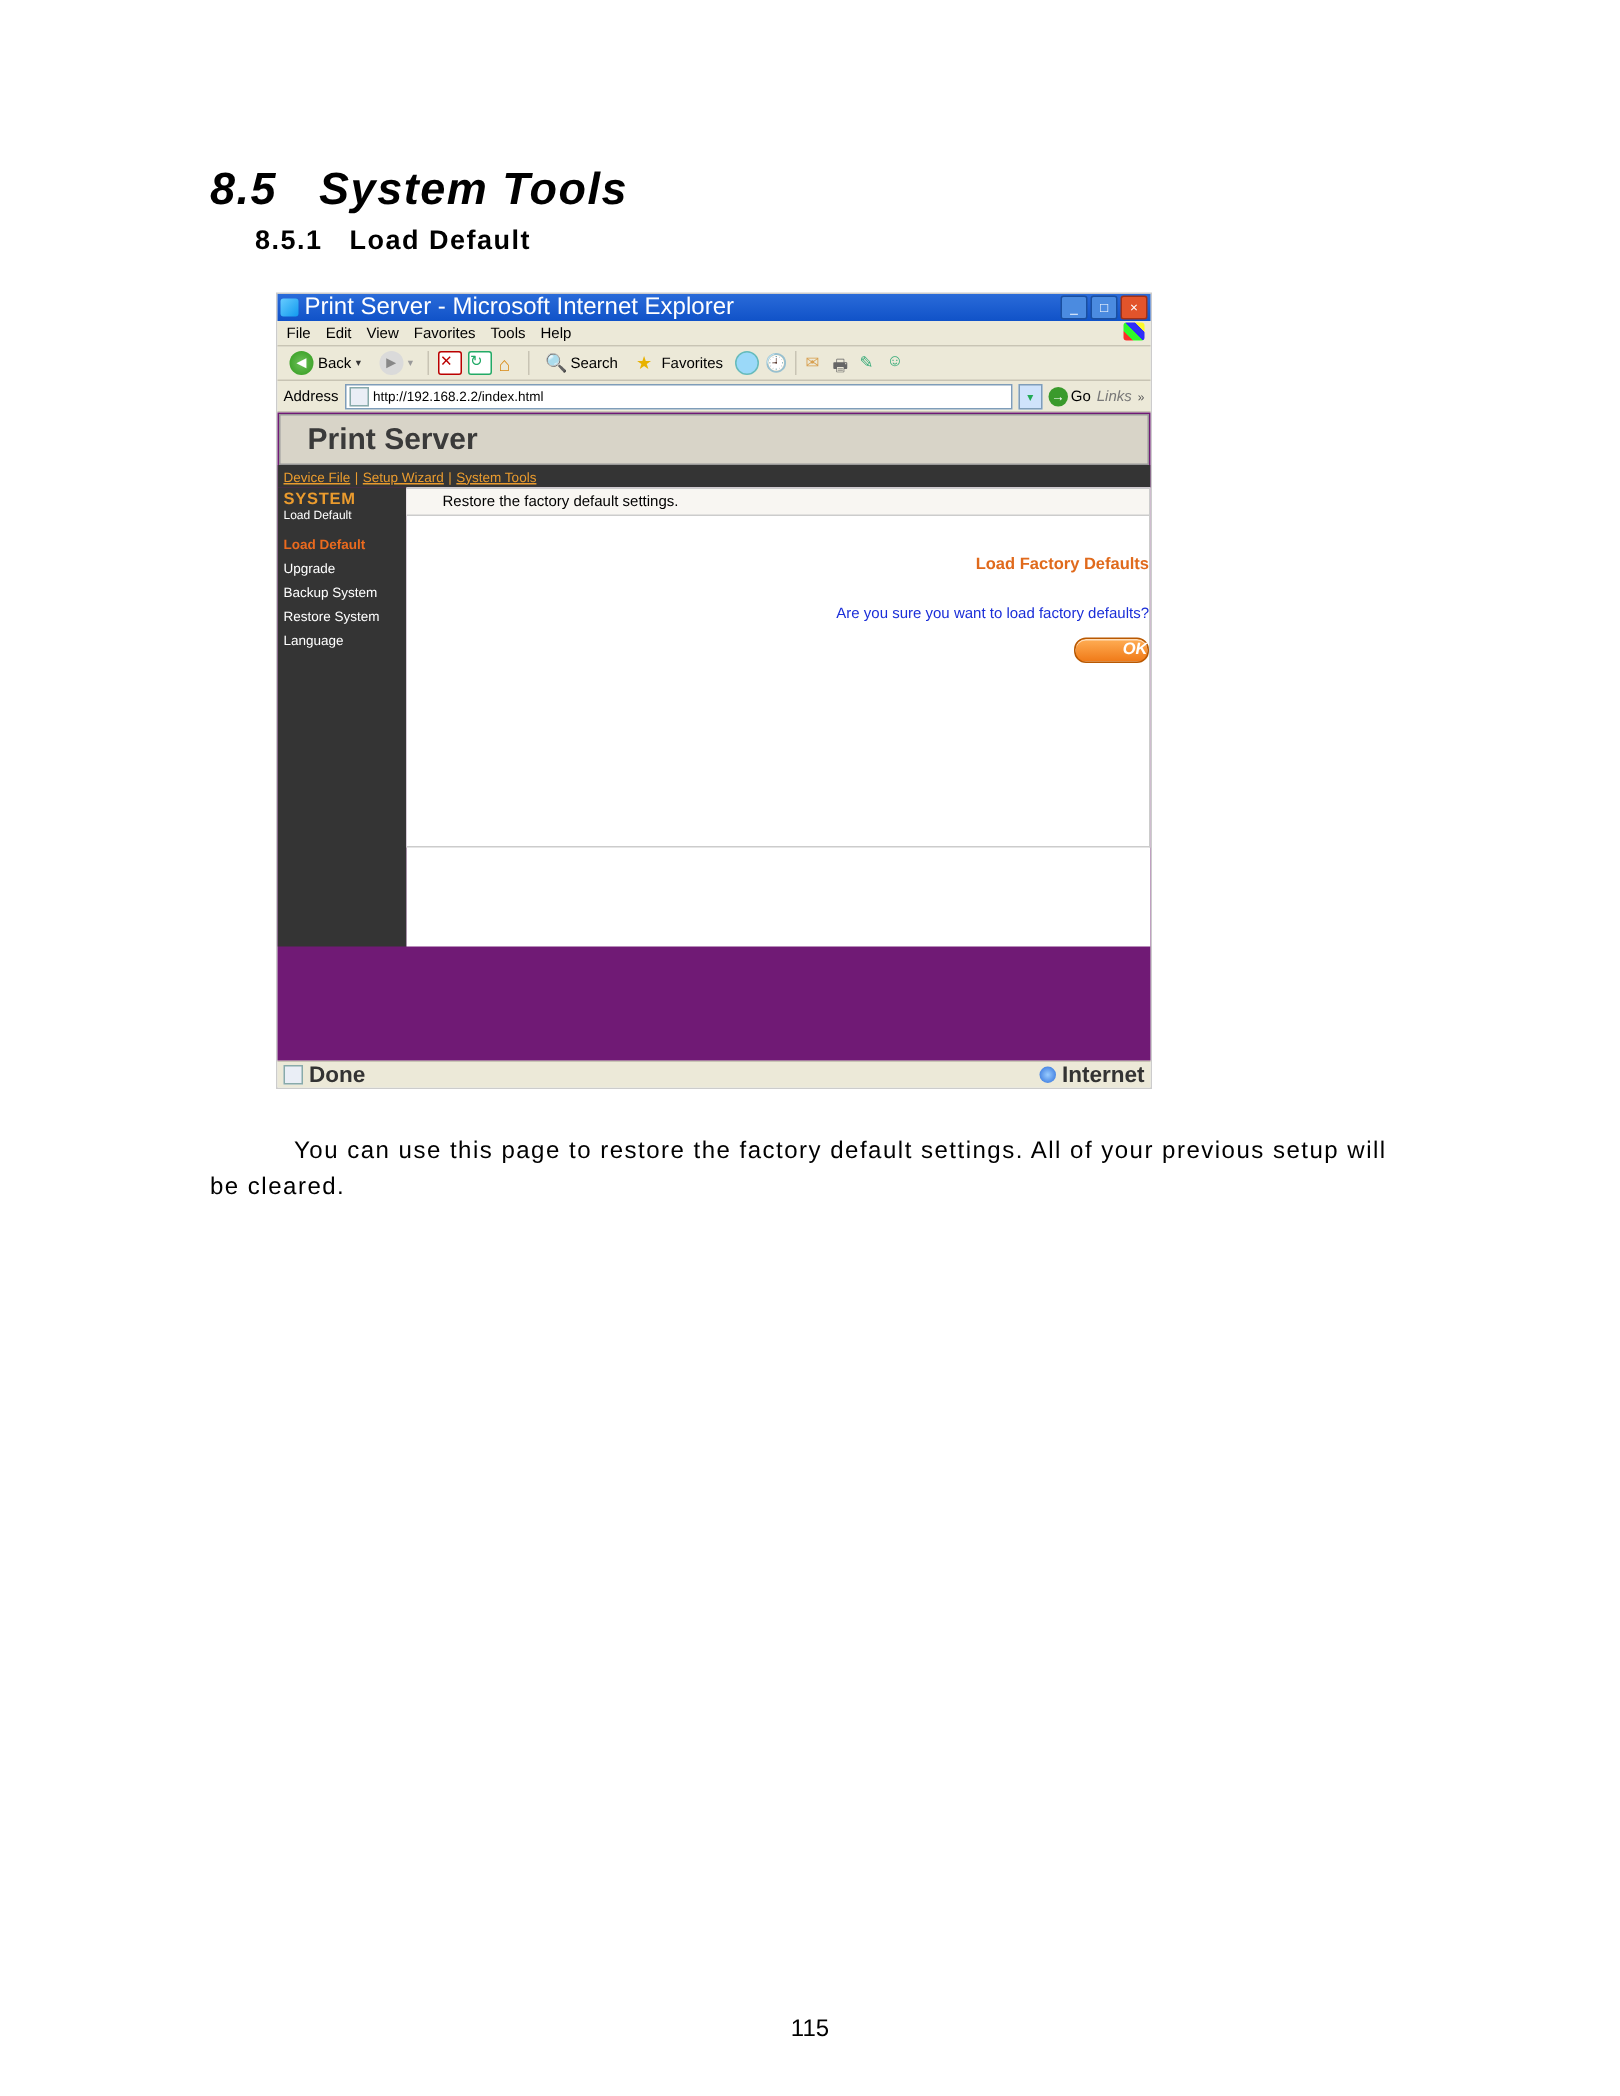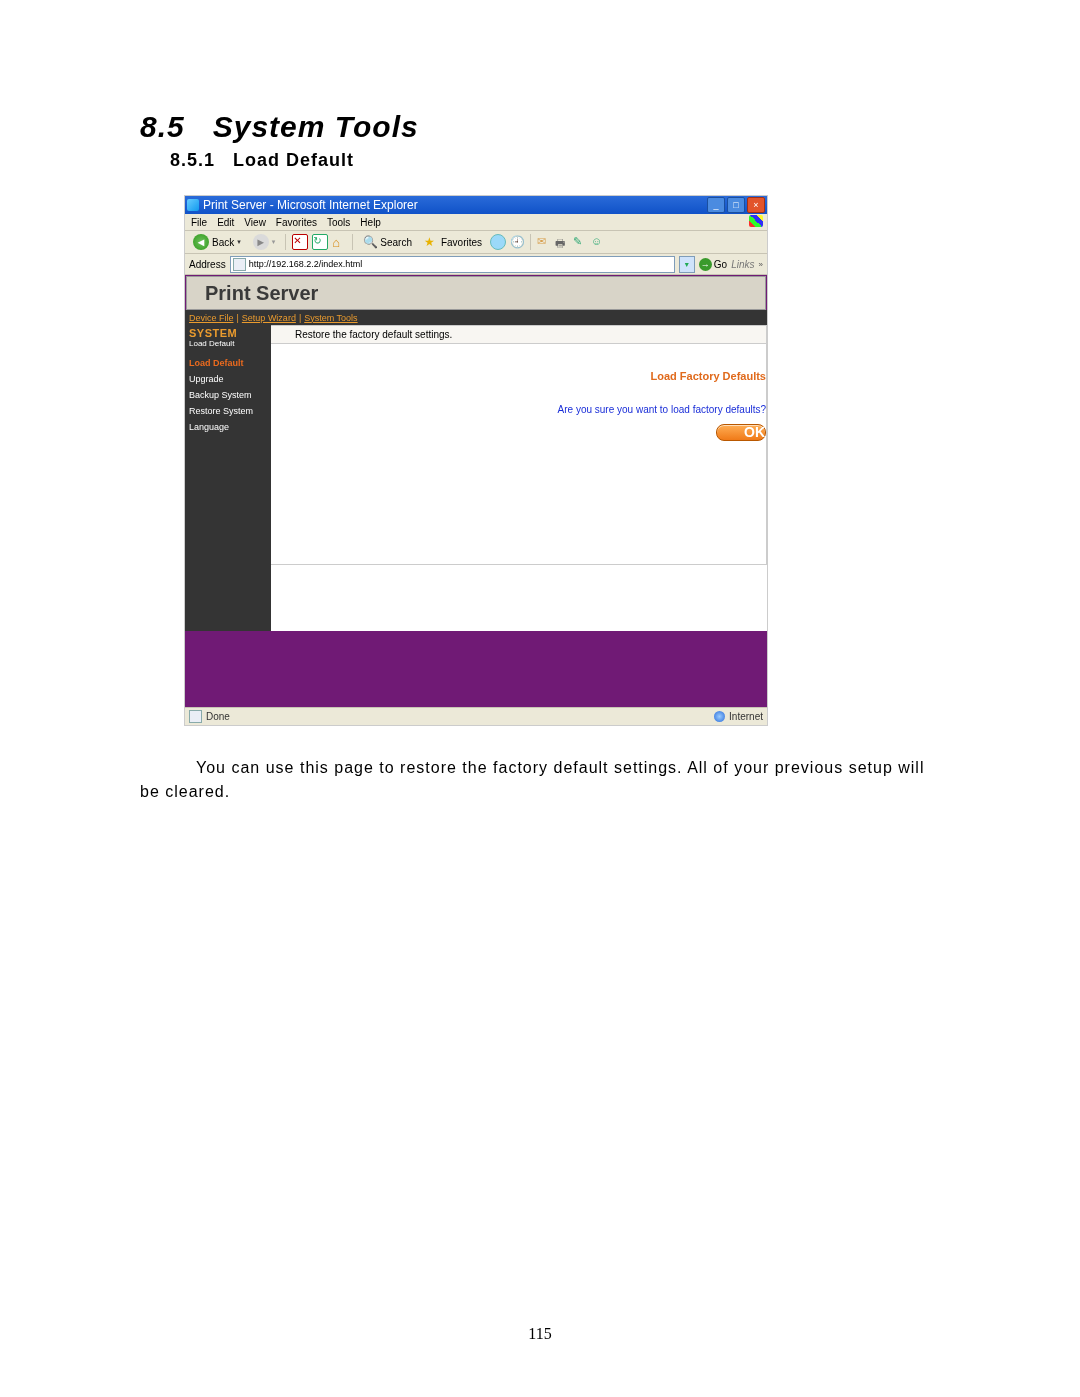--- a/index.html
+++ b/index.html
@@ -49,21 +49,21 @@
     display: flex;
     align-items: center;
     gap: 4px;
   }
   .ie-logo-icon {
     width: 12px;
     height: 12px;
     background: linear-gradient(135deg,#6cf 0%,#19e 100%);
     border-radius: 2px;
   }
-  .ie-title-text { font-size: 12px; }
+  .ie-title-text { font-size: 16px; }
   .ie-window-btns { display:flex; gap:2px; }
   .ie-window-btn {
     width: 16px; height: 14px;
     background:#4b8be0;
     border:1px solid #1a4fa0;
     border-radius:2px;
     display:flex;align-items:center;justify-content:center;
     font-size:9px;color:#fff;
   }
   .ie-window-btn.close { background:#e2542b; border-color:#a23015;}
@@ -232,53 +232,55 @@
     font-size:10px;
     margin-bottom:8px;
   }
   .ok-btn{
     display:inline-block;
     width:48px;height:15px;
     border-radius:8px;
     background:linear-gradient(to bottom,#ffae55,#f07a18);
     border:1px solid #b95800;
     box-shadow: inset 0 1px 0 rgba(255,255,255,.6);
-    color:#fff;font-size:14px;font-weight:bold;
+    color:#fff;font-size:11px;font-weight:bold;
     line-height:14px;
+    font-style:italic;
   }
   
   .ie-statusbar{
     height:17px;
     background:#ece9d8;
     border-top:1px solid #c8c4b4;
     display:flex;align-items:center;
-    font-size:10px;
+    font-size:15px;
     color:#333;
     padding:0 4px;
     justify-content:space-between;
+    font-weight:bold;
   }
   .status-left{ display:flex;align-items:center;gap:4px;}
   .status-doc-icon{width:11px;height:11px;background:#eaeef6;border:1px solid #8aa;}
   .status-right{ display:flex;align-items:center;gap:4px;}
   .zone-icon{ width:11px;height:11px;border-radius:50%;background:radial-gradient(circle,#9cf,#2a6bd9);}
   
   .body-para{
     font-family: Arial, sans-serif;
     font-size:16px;
     letter-spacing:1px;
     line-height:1.5;
     margin-top:30px;
   }
   .body-para .indent{ display:inline-block;width:56px;}
   .page-number{
     position:absolute;
-    bottom:54px;
+    bottom:35px;
     width:1080px;
     text-align:center;
-    font-family: Liberation Serif, serif;
+    font-family: Liberation Sans, sans-serif;
     font-size:16px;
     left:0;
   }
 </style>
 </head>
 <body>
 
 <div class="page">
   <h1 class="section-title">
     <span>8.5</span>&nbsp;&nbsp;&nbsp;<span>System Tools</span>

